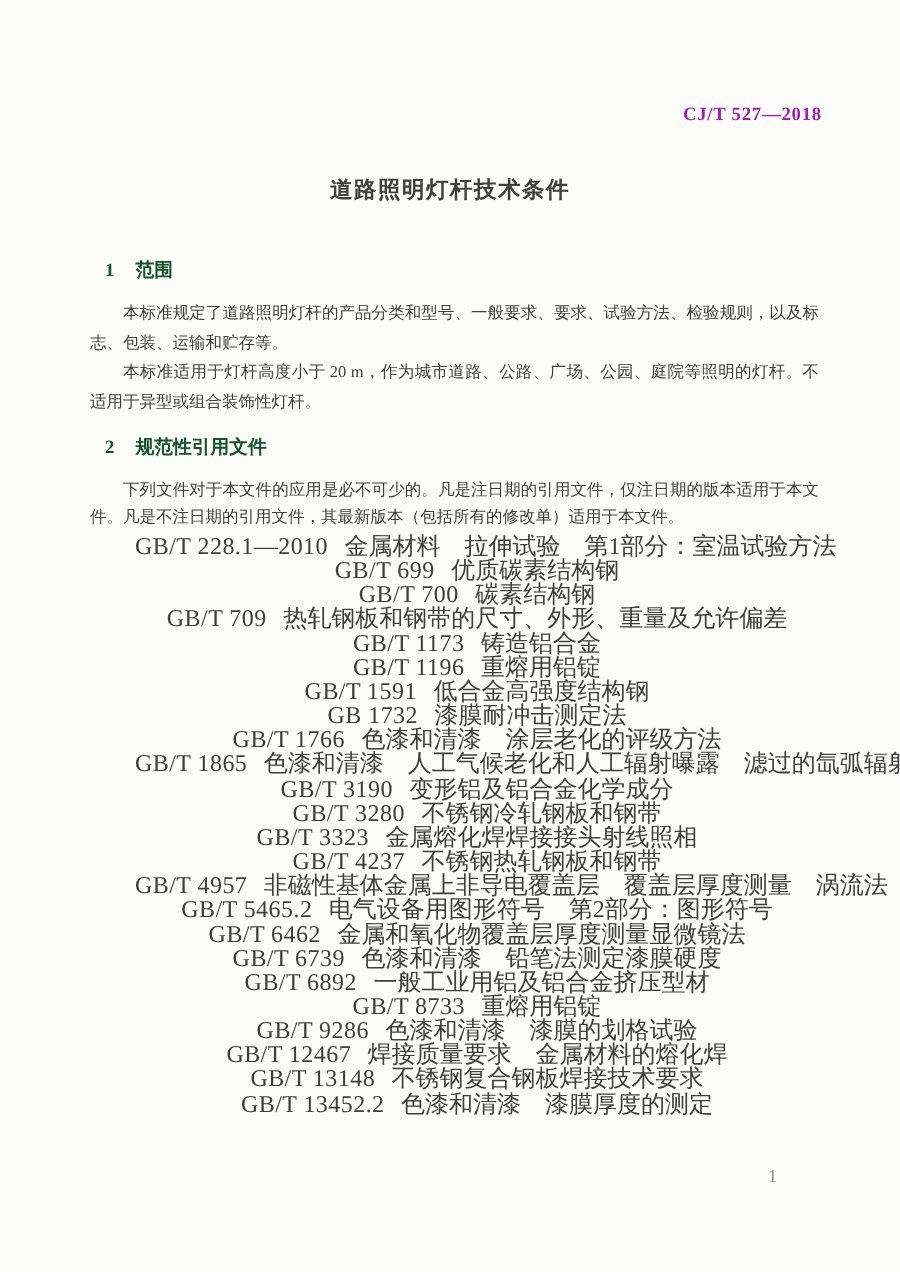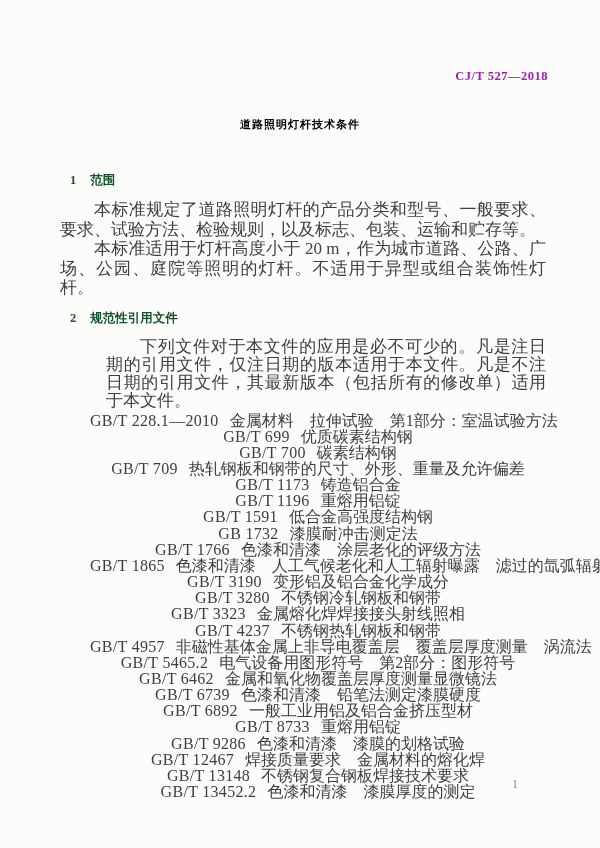--- a/index.html
+++ b/index.html
@@ -26,23 +26,23 @@
     font-weight: bold;
     color: #a21caf;
     letter-spacing: 0.5px;
   }
   .doc-title {
     position: absolute;
     top: 117px;
     left: 0;
     width: 100%;
     text-align: center;
-    font-size: 11px;
+    font-size: 15px;
     font-weight: bold;
-    color: #000000;
+    color: #404040;
     letter-spacing: 1px;
   }
   .content {
     position: absolute;
     top: 173px;
     left: 60px;
     width: 486px;
   }
   .section-heading {
     margin: 0 0 0 10px;
@@ -51,29 +51,29 @@
     color: #14532d;
     line-height: 14px;
   }
   .section-heading .sec-num {
     display: inline-block;
     margin-right: 14px;
   }
   .para {
     margin: 0;
     text-indent: 2em;
-    font-size: 17px;
+    font-size: 11px;
     line-height: 19.5px;
     text-align: justify;
     text-justify: inter-ideograph;
     color: #3e3e3e;
   }
   .para.first-after-heading { margin-top: 13px; }
   .heading-2 { margin-top: 13px; }
-  .intro-para { margin-top: 13px; line-height: 18px; margin-left: 46px; }
+  .intro-para { margin-top: 13px; line-height: 18px; }
   .refs {
     list-style: none;
     margin: 3px 0 0 30px;
     padding: 0;
   }
   .refs li {
     font-size: 16px;
     line-height: 16.15px;
     white-space: nowrap;
     color: #3e3e3e;

